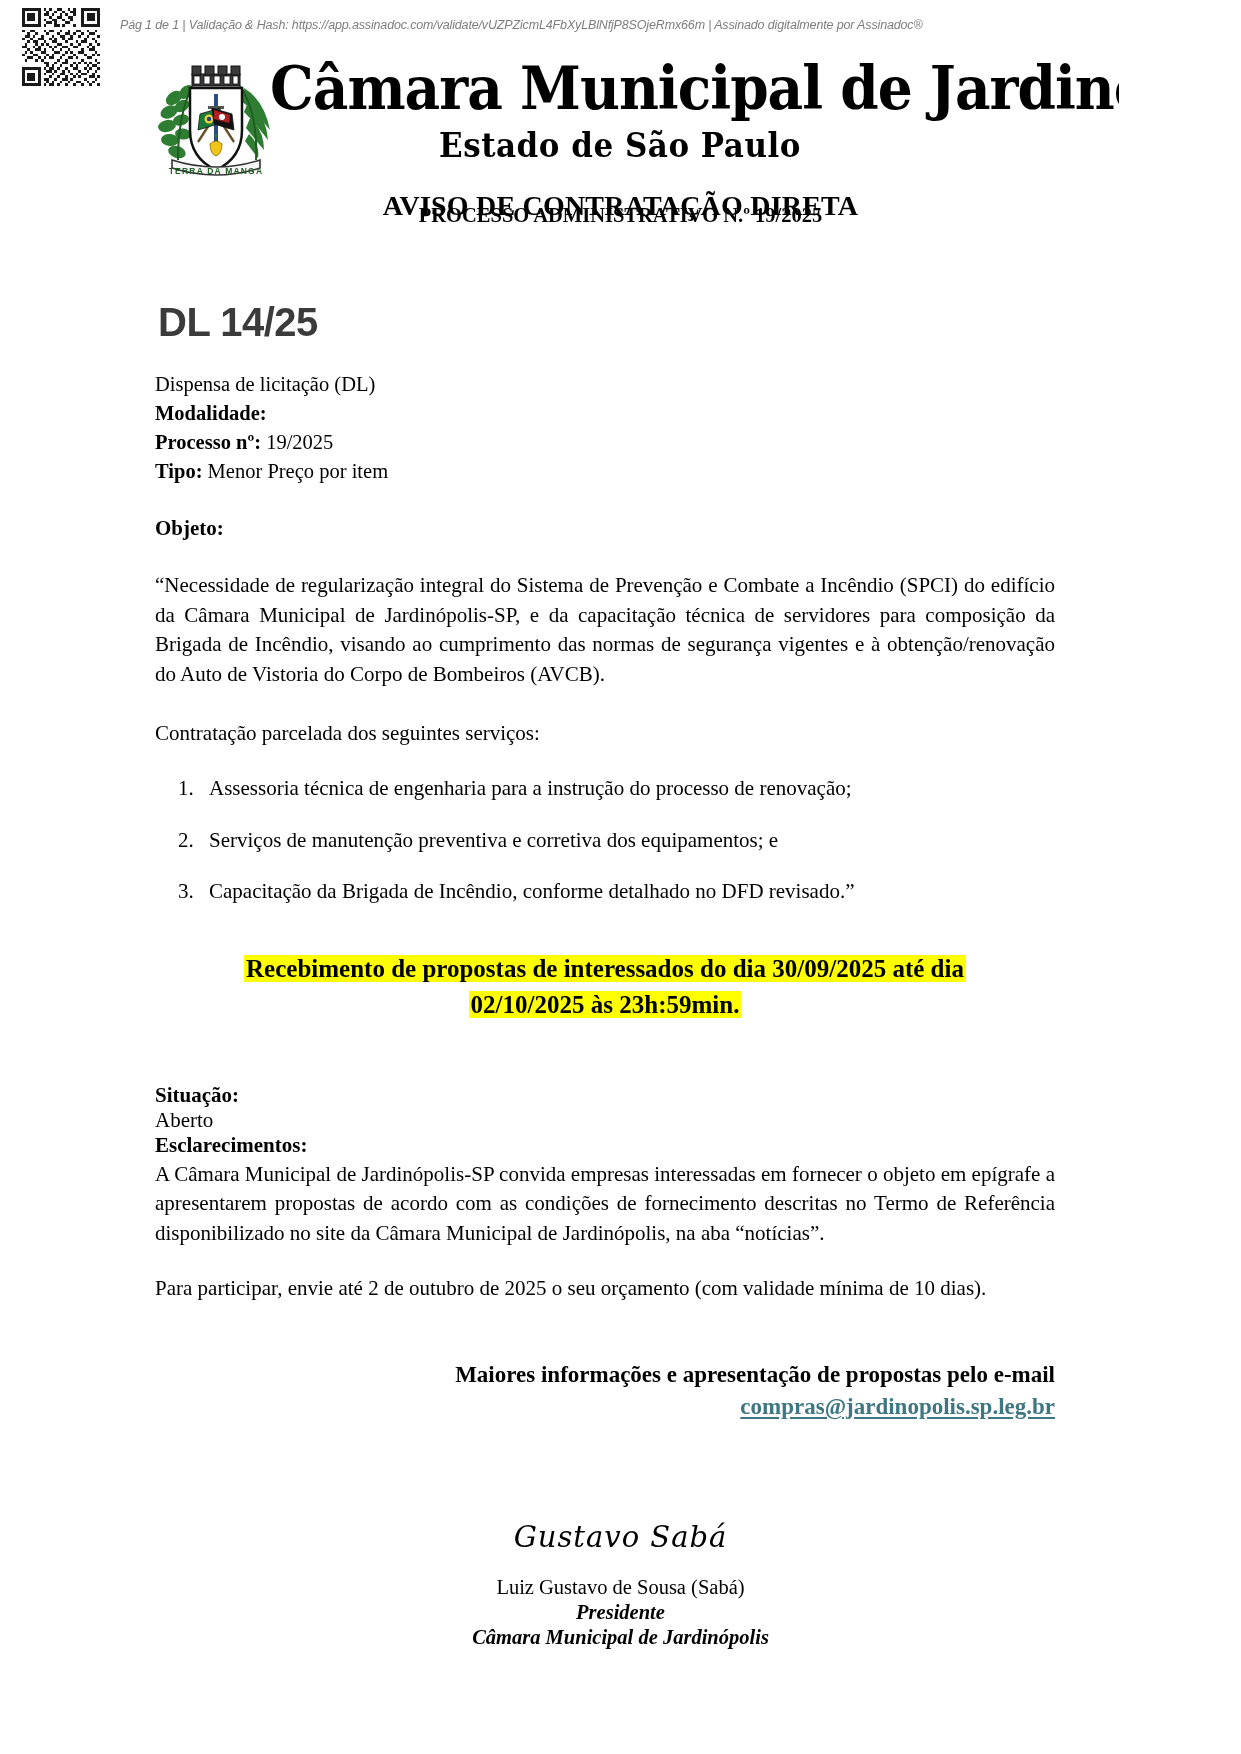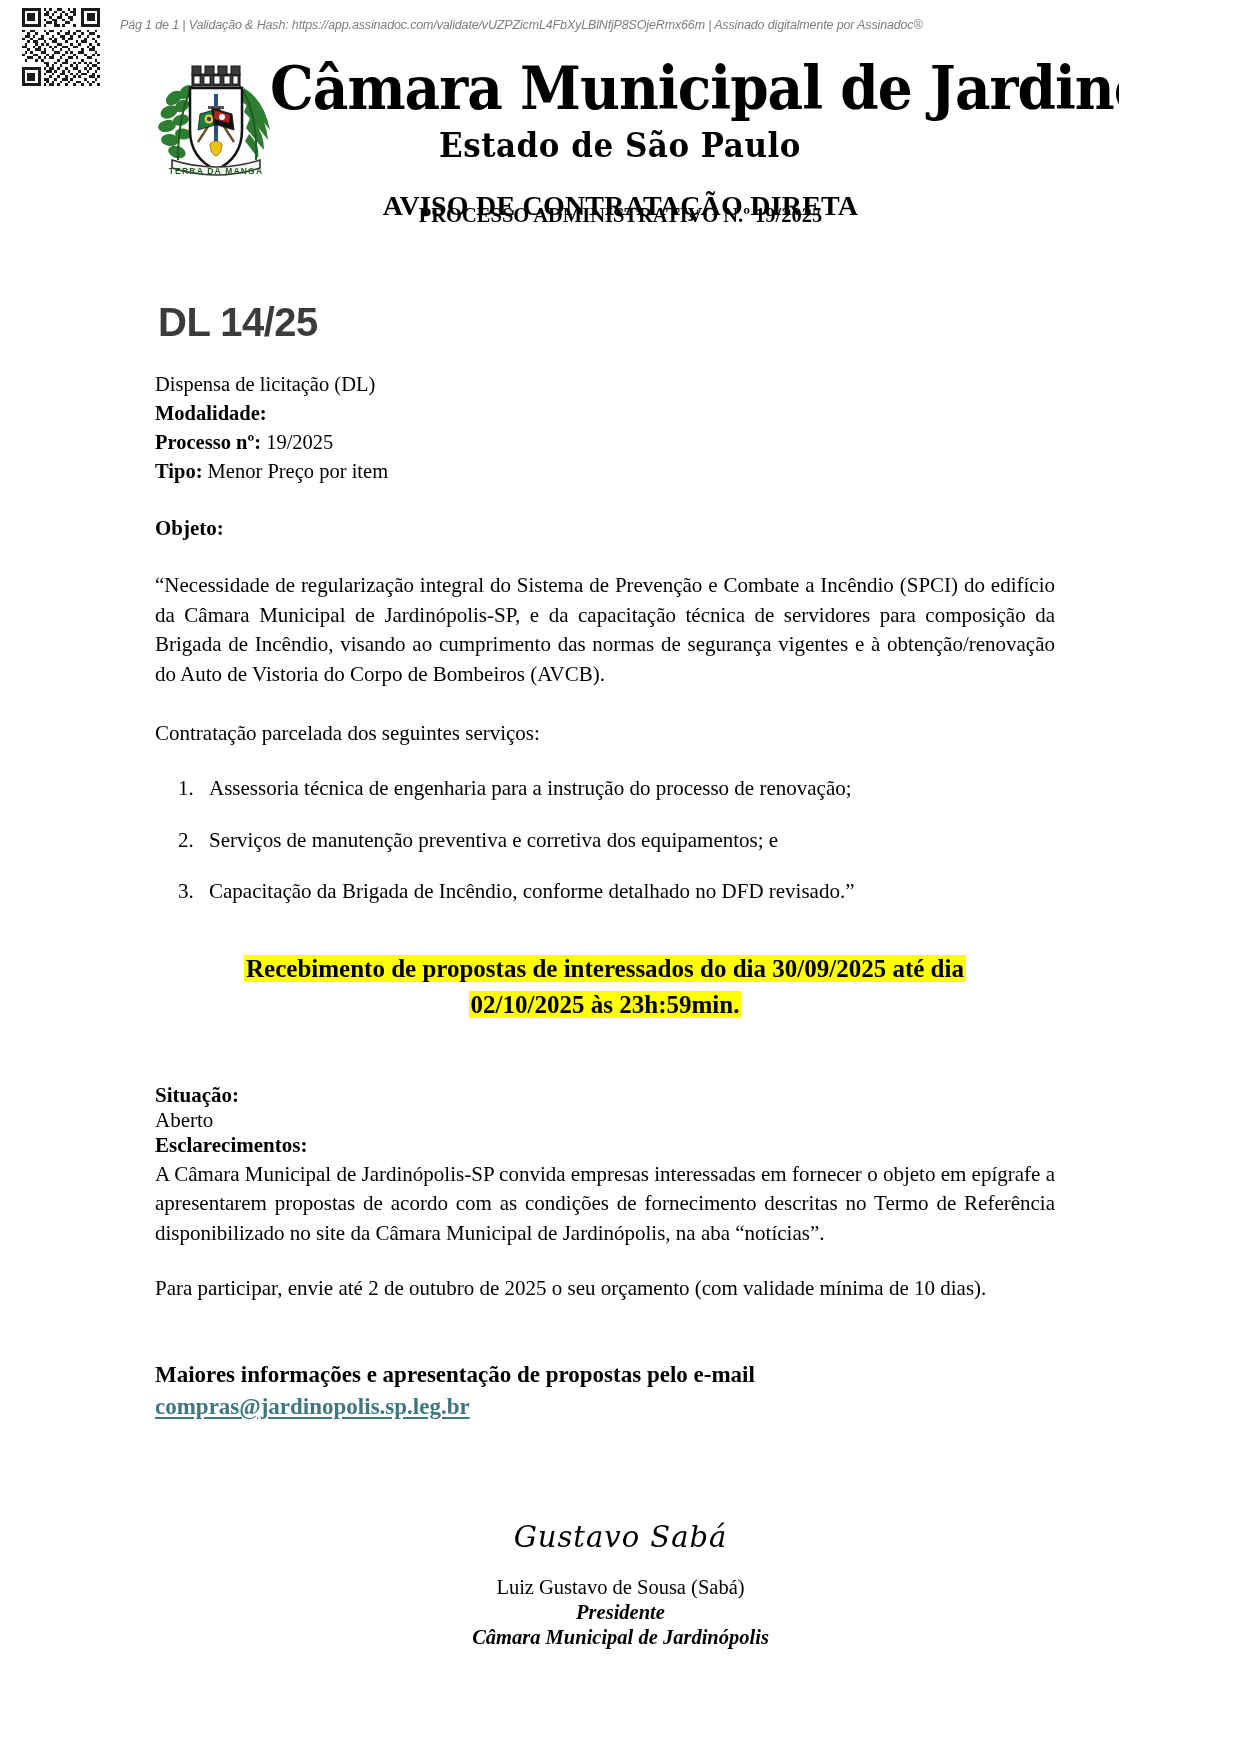--- a/index.html
+++ b/index.html
@@ -187,21 +187,21 @@
     margin: 0;
   }
   .status-block .val {
     font-size: 21px;
     margin: 0;
   }
 
   
   .contact {
     margin-top: 58px;
-    text-align: left;
+    text-align: right;
   }
   .contact-line {
     font-size: 23px;
     font-weight: 700;
     margin: 0;
   }
   .contact-mail {
     display: inline-block;
     margin-top: 6px;
     font-size: 23px;

